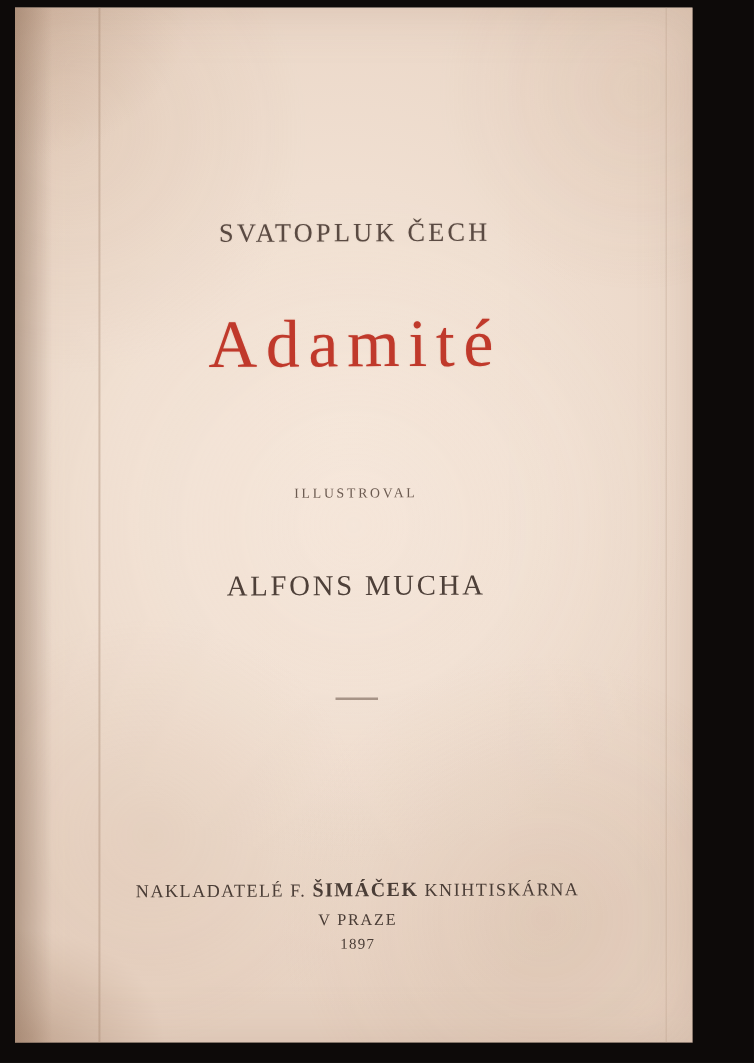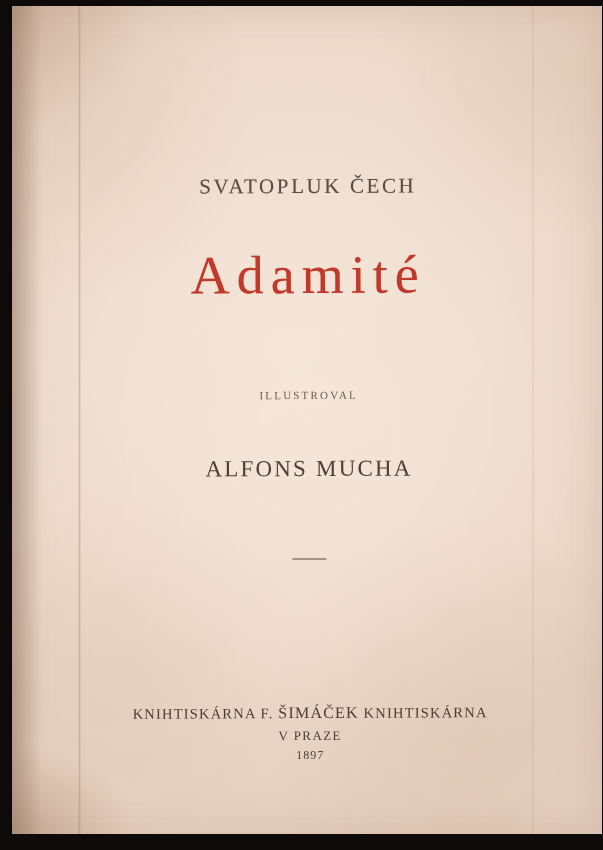--- a/index.html
+++ b/index.html
@@ -25,21 +25,20 @@
   
   #page {
     position: absolute;
     left: 12px;
     top: 6px;
     width: 542px;
     height: 828px;
     background:
       radial-gradient(ellipse 70% 55% at 48% 42%, #f3e3d6 0%, #f0dfd1 45%, #ecd9ca 72%, #e6d1c1 100%);
     box-shadow: inset 0 0 40px rgba(180,150,128,0.35);
-    padding-left: 48px;
   }
 
   
   #grain {
     position: absolute;
     inset: 0;
     pointer-events: none;
     background:
       radial-gradient(circle at 8% 12%, rgba(198,166,140,0.22) 0%, rgba(198,166,140,0) 22%),
       radial-gradient(circle at 92% 8%, rgba(198,166,140,0.18) 0%, rgba(198,166,140,0) 18%),
@@ -174,20 +173,21 @@
     width: 100%;
   }
   #publisher {
     font-size: 14.5px;
     letter-spacing: 1.2px;
     color: #4a3d36;
     white-space: nowrap;
   }
   #publisher .small-caps-big {
     font-size: 16px;
+    font-weight: bold;
   }
   #city {
     margin-top: 6px;
     font-size: 13px;
     letter-spacing: 1.4px;
     color: #4a3d36;
   }
   #year {
     margin-top: 4px;
     font-size: 12px;
@@ -222,21 +222,21 @@
         <div id="title">Adamité</div>
 
         <div id="illustrated-label">ILLUSTROVAL</div>
 
         <div id="illustrator">ALFONS MUCHA</div>
 
         <div id="ornament"></div>
 
         <div id="imprint">
           <div id="publisher">
-            <span>KNIHTISKÁRNA F. </span><span class="small-caps-big">ŠIMÁČEK</span><span> KNIHTISKÁRNA</span>
+            <span>NAKLADATELÉ F. </span><span class="small-caps-big">ŠIMÁČEK</span><span> KNIHTISKÁRNA</span>
           </div>
           <div id="city">V PRAZE</div>
           <div id="year">1897</div>
         </div>
 
       </div>
     </div>
 
   </div>
 </div>

